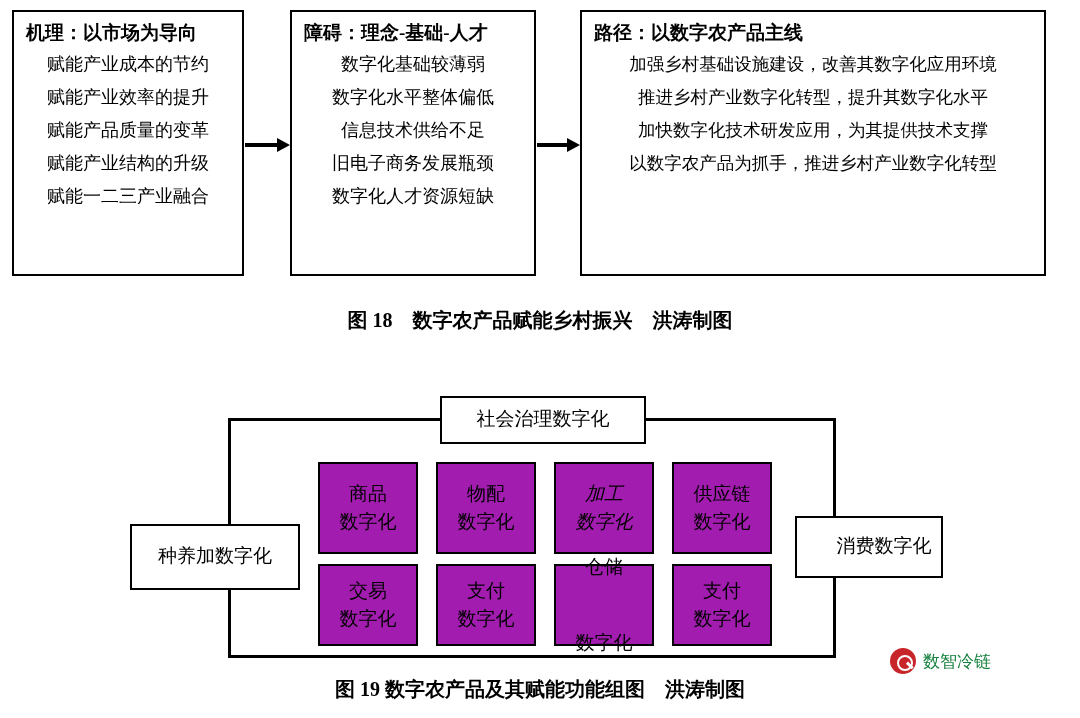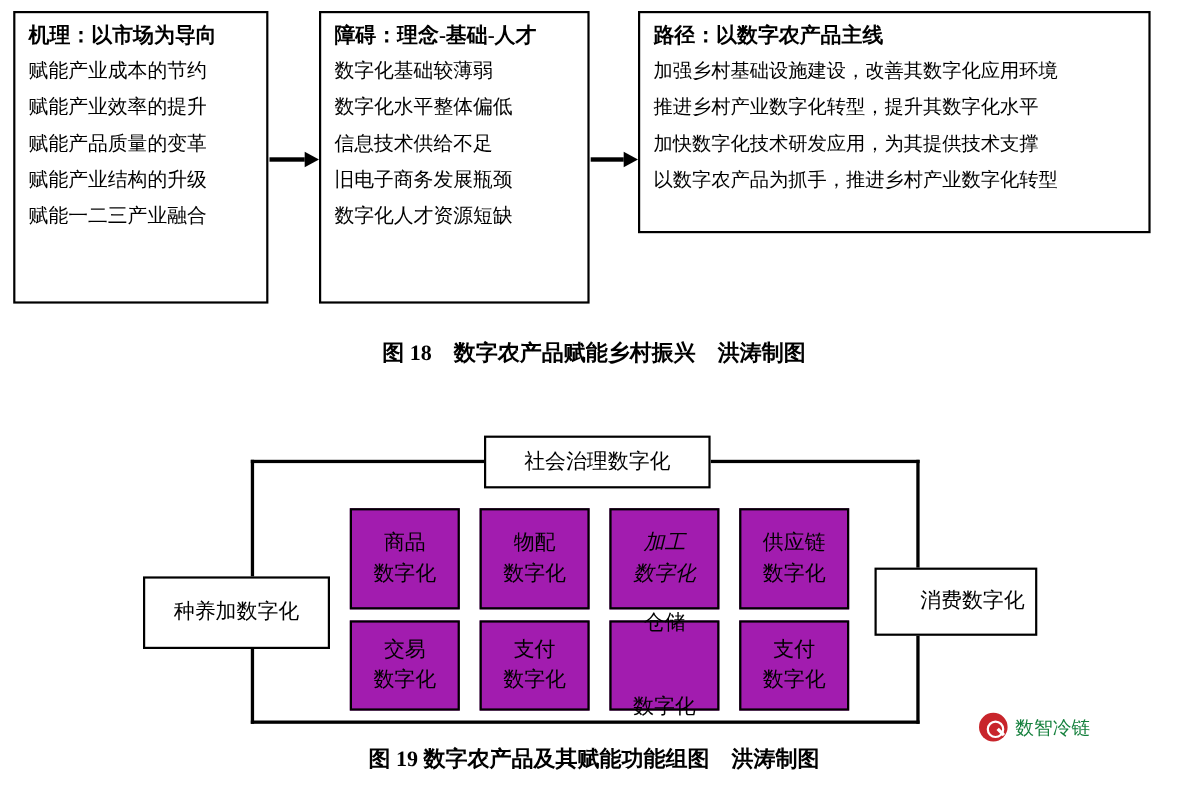--- a/index.html
+++ b/index.html
@@ -27,25 +27,26 @@
   .fig18-title {
     font-weight: bold;
     font-size: 19px;
     line-height: 30px;
     white-space: nowrap;
   }
   .fig18-line {
     font-size: 18px;
     line-height: 33px;
     white-space: nowrap;
+    text-align: center;
   }
 
   #box-jili { left: 12px;  top: 10px;  width: 232px; height: 266px; }
   #box-zhangai { left: 290px; top: 10px; width: 246px; height: 266px; }
-  #box-lujing { left: 580px; top: 10px; width: 466px; height: 202px; }
+  #box-lujing { left: 580px; top: 10px; width: 466px; height: 266px; }
 
   #box-lujing .fig18-line { font-size: 17.5px; }
 
   
   .arrow {
     position: absolute;
     height: 10px;
     background: transparent;
   }
   .arrow .shaft {

